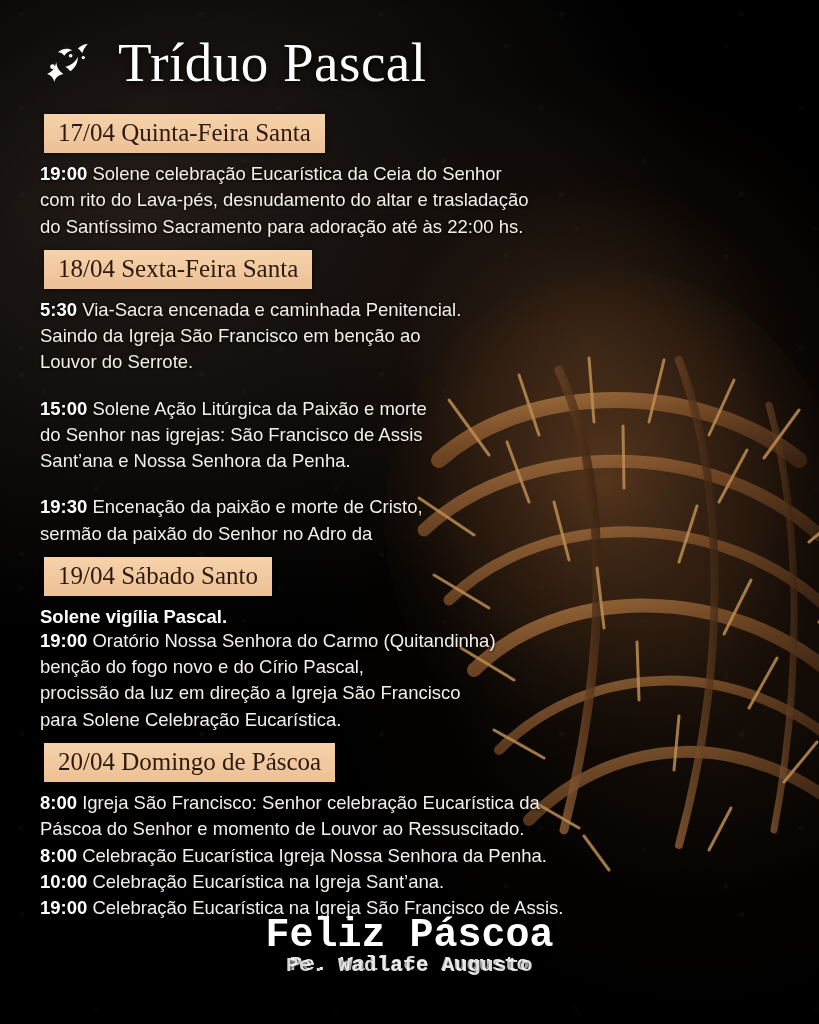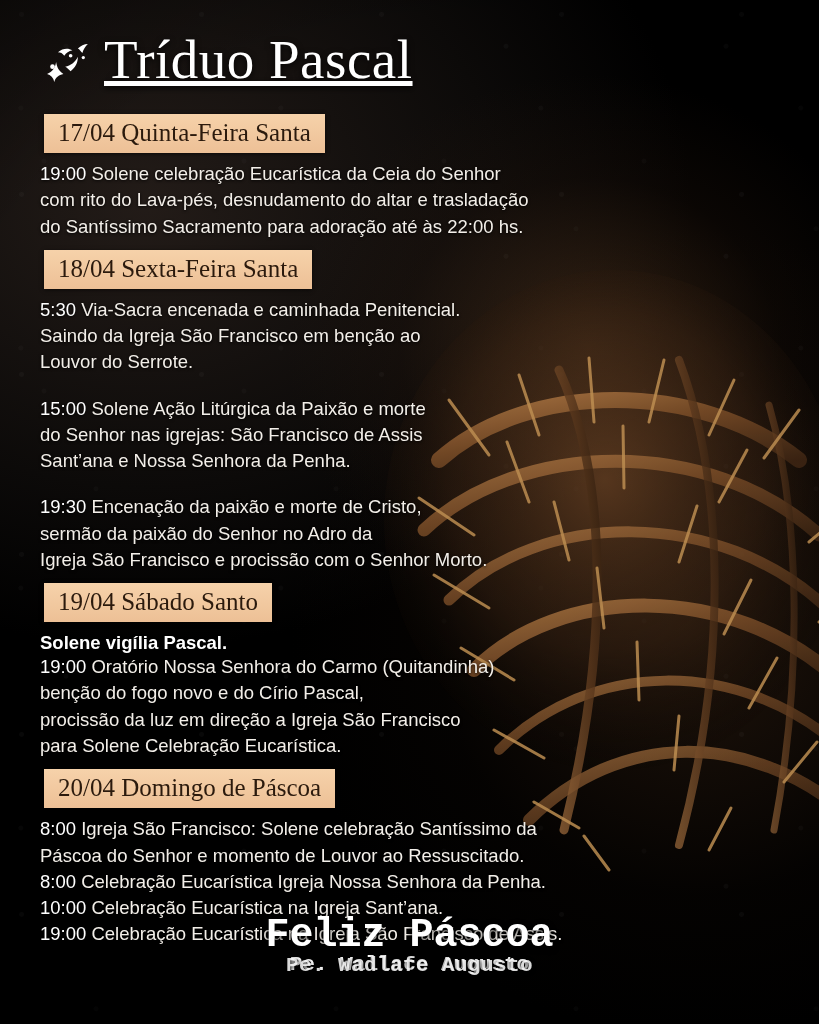--- a/index.html
+++ b/index.html
@@ -58,23 +58,23 @@
     pointer-events: none;
   }
 
   .content {
     position: relative;
     padding: 26px 30px 0 38px;
   }
 
   .title-row {
     display: flex;
-    gap: 8px;
+    align-items: center;
+    gap: 22px;
     margin: 6px 0 14px 0;
-    text-decoration: underline;
   }
   .ornament {
     width: 58px;
     height: 58px;
     flex: 0 0 auto;
     margin-top: 2px;
   }
   .ornament svg { display:block; width:100%; height:100%; }
   .poster-title {
     font-family: "Liberation Serif", serif;
@@ -103,21 +103,21 @@
   .entry {
     font-size: 18.5px;
     line-height: 1.42;
     color: #f3efe9;
     margin: 0 0 0 2px;
     text-shadow: 0 1px 3px rgba(0,0,0,.9);
   }
   .entry + .entry { margin-top: 0; }
   .entry-gap { height: 20px; }
   .time {
-    font-weight: normal;
+    font-weight: bold;
     color: #ffffff;
   }
   .strong-line {
     font-size: 18.5px;
     font-weight: bold;
     color: #ffffff;
     margin: 2px 0 0 2px;
     text-shadow: 0 1px 3px rgba(0,0,0,.9);
   }
 
@@ -267,41 +267,40 @@
         <span class="time">15:00</span>
         <span>Solene Ação Litúrgica da Paixão e morte</span><br>
         <span>do Senhor nas igrejas: São Francisco de Assis</span><br>
         <span>Sant’ana e Nossa Senhora da Penha.</span>
       </p>
       <div class="entry-gap"></div>
       <p class="entry">
         <span class="time">19:30</span>
         <span>Encenação da paixão e morte de Cristo,</span><br>
         <span>sermão da paixão do Senhor no Adro da</span><br>
-        <span>Igreja São Francisco e procissão com o Senhor Morto.</span>
       </p>
     </div>
 
     <div class="block">
       <div class="day-banner">19/04 Sábado Santo</div>
       <div class="strong-line">Solene vigília Pascal.</div>
       <p class="entry">
         <span class="time">19:00</span>
         <span>Oratório Nossa Senhora do Carmo (Quitandinha)</span><br>
         <span>benção do fogo novo e do Círio Pascal,</span><br>
         <span>procissão da luz em direção a Igreja São Francisco</span><br>
         <span>para  Solene Celebração Eucarística.</span>
       </p>
     </div>
 
     <div class="block">
       <div class="day-banner">20/04 Domingo de Páscoa</div>
       <p class="entry">
         <span class="time">8:00</span>
-        <span>Igreja São Francisco: Solene celebração Santíssimo da</span><br>
+        <span>Igreja São Francisco: Senhor celebração Eucarística da</span><br>
         <span>Páscoa do Senhor e momento de Louvor  ao Ressuscitado.</span>
       </p>
       <p class="entry">
         <span class="time">8:00</span>
         <span>Celebração Eucarística Igreja Nossa Senhora da Penha.</span>
       </p>
       <p class="entry">
         <span class="time">10:00</span>
         <span>Celebração Eucarística na Igreja Sant’ana.</span>
       </p>

